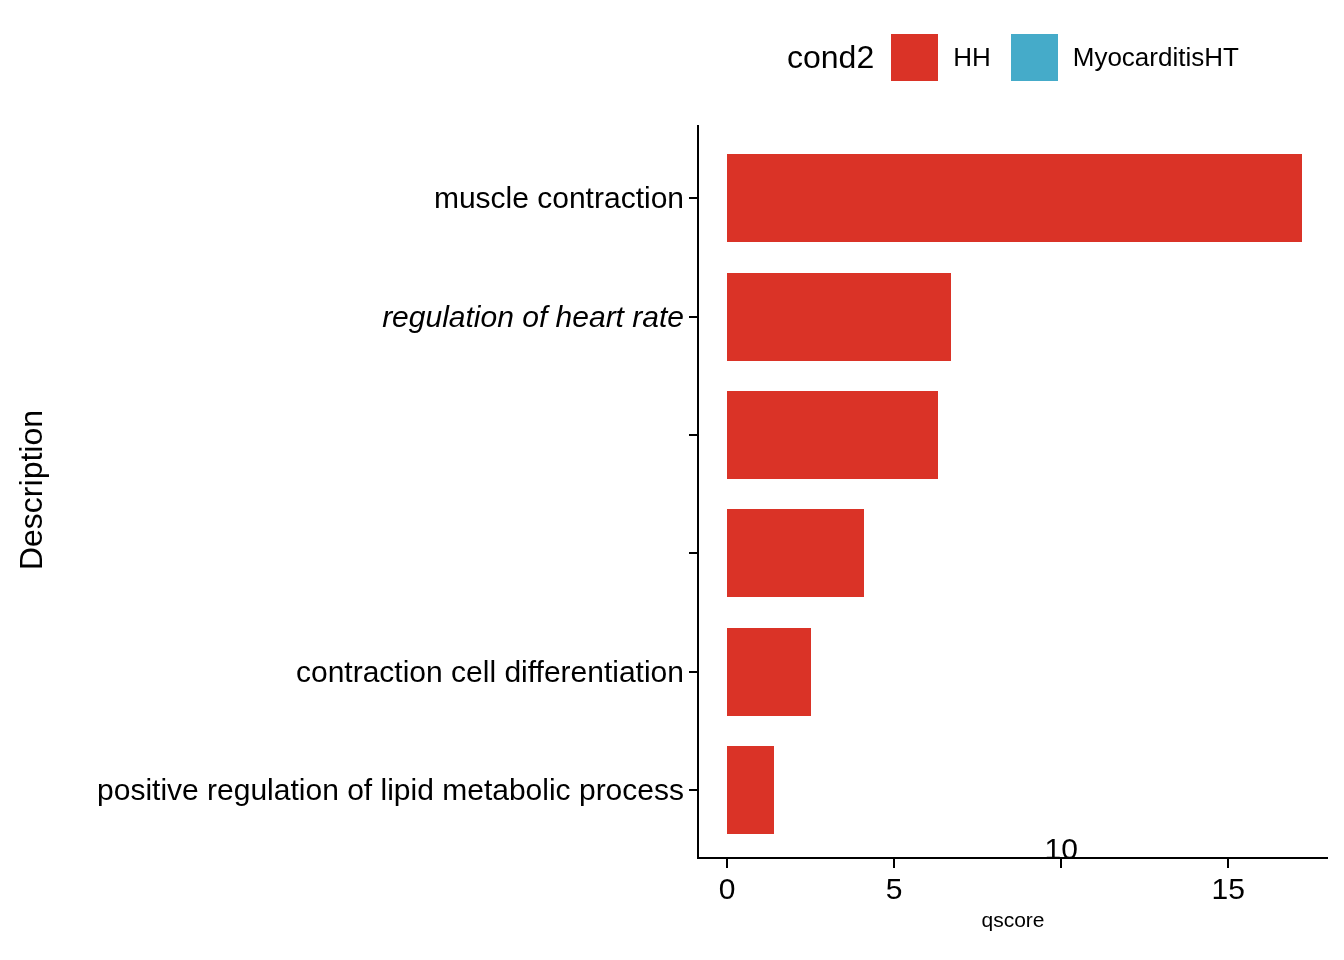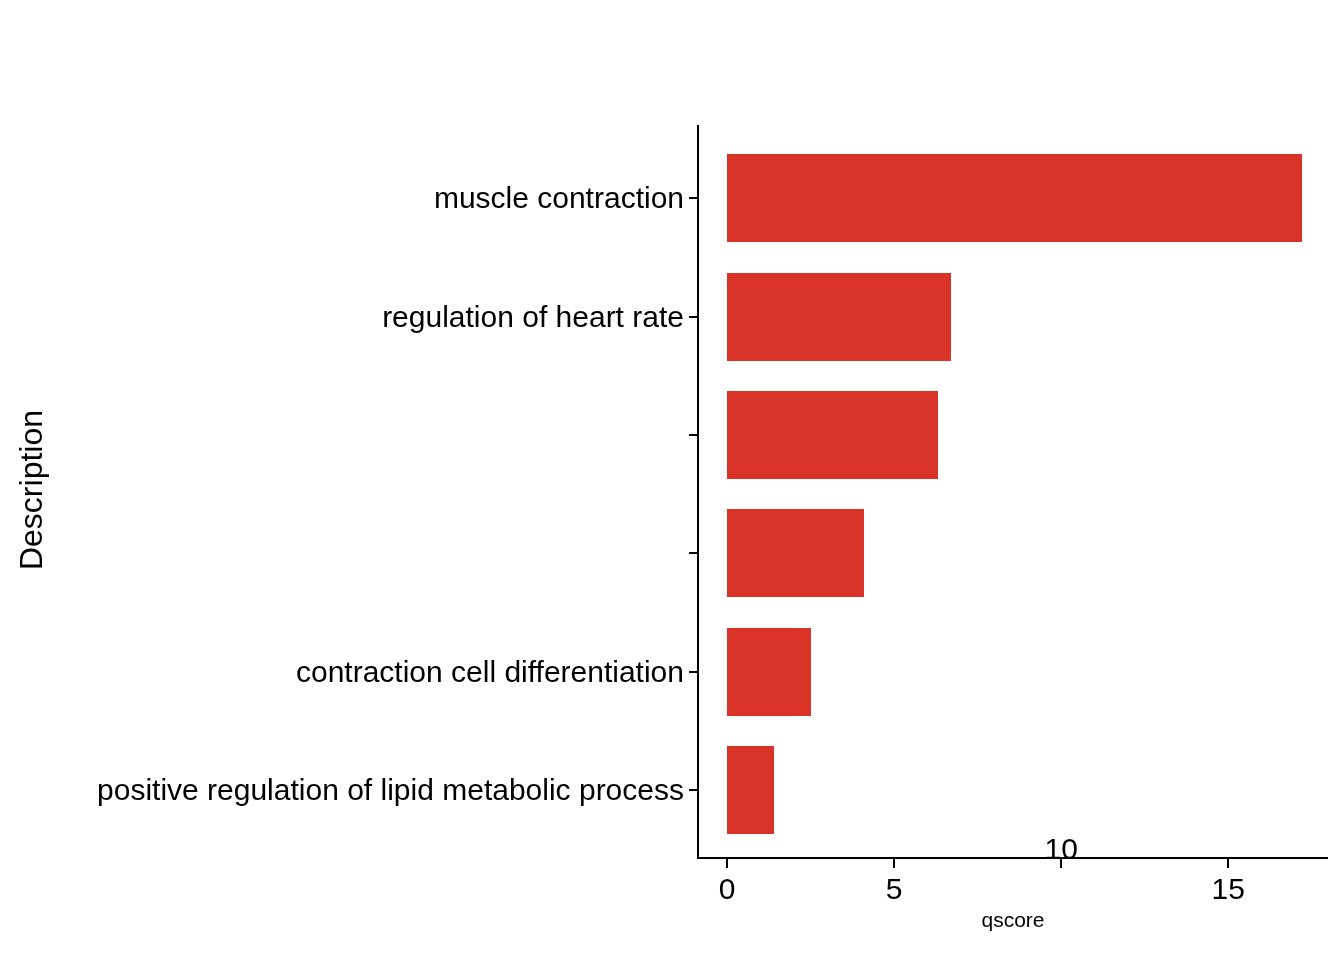--- a/index.html
+++ b/index.html
@@ -37,30 +37,37 @@
   .y-title{
     position:absolute;left:31px;top:490px;transform:translate(-50%,-50%) rotate(-90deg);
     white-space:nowrap;font-size:32px;
   }
 </style>
 </head>
 <body>
 
 <div id="figure">
 
+  <div class="legend">
+    <span class="legend-title">cond2</span>
+    <span class="swatch red" style="background: rgb(218, 51, 39);"></span>
+    <span class="legend-label">HH</span>
+    <span class="swatch blue" style="background: rgb(69, 171, 201);"></span>
+    <span class="legend-label">MyocarditisHT</span>
+  </div>
 
   <div class="y-title">Description</div>
 
   <div class="panel"></div>
 
   <div class="x-title">qscore</div>
 <div class="cat-label" style="top: 177.3px;">muscle contraction</div>
     <div class="ytick" style="left: 689px; top: 197.3px;"></div>
     <div class="bar" style="left: 727px; top: 154.3px; width: 575px; background: rgb(218, 51, 39);"></div>
-    <div class="cat-label" style="top: 295.6px;">regulation of heart rate</div>
+    <div class="cat-label" style="top: 295.6px; font-style: italic;">regulation of heart rate</div>
     <div class="ytick" style="left: 689px; top: 315.6px;"></div>
     <div class="bar" style="left: 727px; top: 272.6px; width: 224px; background: rgb(218, 51, 39);"></div>
     <div class="ytick" style="left: 689px; top: 433.9px;"></div>
     <div class="bar" style="left: 727px; top: 390.9px; width: 211px; background: rgb(218, 51, 39);"></div>
     <div class="ytick" style="left: 689px; top: 552.2px;"></div>
     <div class="bar" style="left: 727px; top: 509.2px; width: 137px; background: rgb(218, 51, 39);"></div>
     <div class="cat-label" style="top: 650.5px;">contraction cell differentiation</div>
     <div class="ytick" style="left: 689px; top: 670.5px;"></div>
     <div class="bar" style="left: 727px; top: 627.5px; width: 84px; background: rgb(218, 51, 39);"></div>
     <div class="cat-label" style="top: 768.8px;">positive regulation of lipid metabolic process</div>

